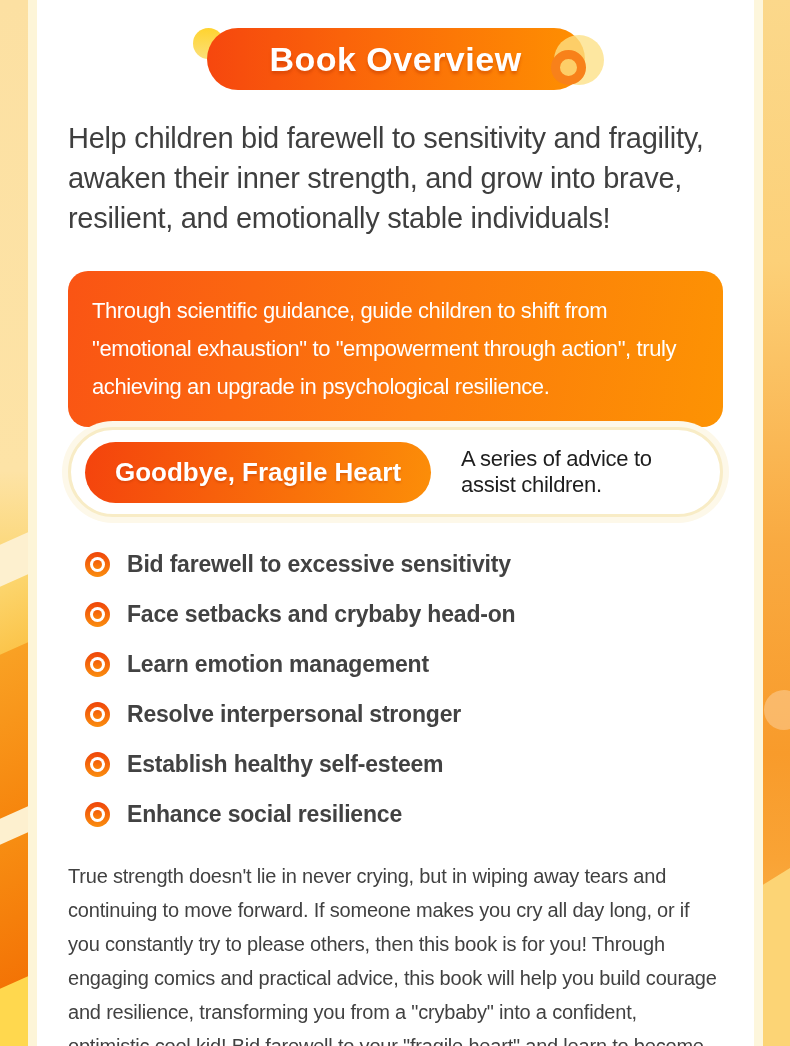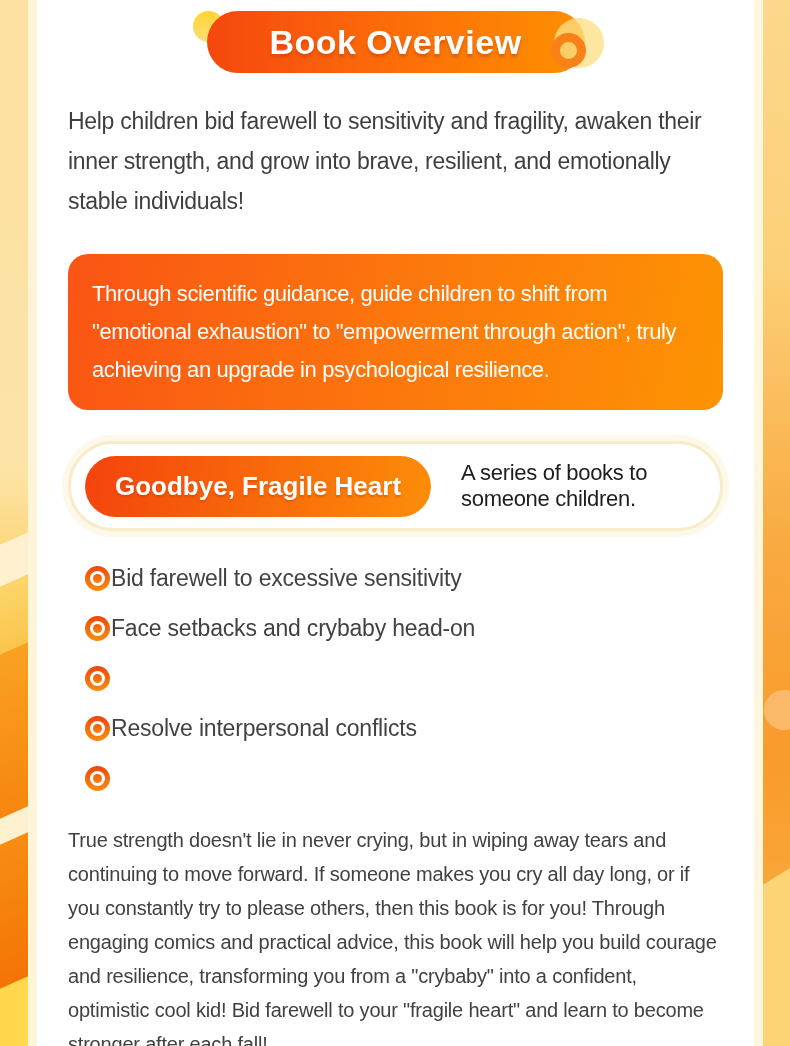--- a/index.html
+++ b/index.html
@@ -38,21 +38,21 @@
     background:rgba(255,255,255,0.28);
   }
   .side-right .wedge {
     position:absolute; left:-16px; bottom:-20px; width:60px; height:190px;
     background:#fcd475; transform:skewY(-32deg);
   }
 
   
   .content {
     position:absolute; left:37px; right:36px; top:0; bottom:0;
-    background:#ffffff; padding:0 31px; z-index:2;
+    background:#ffffff; padding:17px 31px; z-index:2;
   }
 
   
   .header-wrap { position:relative; width:378px; height:62px; margin:11px auto 0; }
   .header-pill {
     position:absolute; inset:0; z-index:2;
     background:linear-gradient(90deg,#f6470e 0%,#fb6a09 45%,#fe9001 100%);
     border-radius:31px;
     display:flex; align-items:center; justify-content:center;
   }
@@ -68,52 +68,52 @@
     position:absolute; right:-19px; top:7px; width:50px; height:50px; border-radius:50%;
     background:rgba(253,224,133,0.78); z-index:3;
   }
   .deco-orange-ring {
     position:absolute; right:-1px; top:22px; width:35px; height:35px; border-radius:50%;
     border:9px solid #f8811a; z-index:4;
   }
 
   
   .intro {
-    margin-top:28px; font-size:23px; line-height:40px; color:#3f3f3f;
+    margin-top:28px; font-size:29px; line-height:40px; color:#3f3f3f;
     letter-spacing:-0.3px;
   }
 
   
   .highlight {
     margin-top:33px;
     background:linear-gradient(100deg,#fa5414 0%,#fc7a0c 55%,#fd9303 100%);
     border-radius:20px;
     padding:21px 24px;
     color:#ffffff; font-size:22px; line-height:38px; letter-spacing:-0.4px;
   }
 
   
   .series {
-    margin-top:31px; height:90px;
+    height:90px;
     border:3px solid #f8ecc6; border-radius:45px;
     box-shadow:0 0 0 6px #fdf8e9;
     display:flex; align-items:center; gap:30px; padding:0 14px;
     background:#ffffff;
   }
   .series-badge {
     background:linear-gradient(100deg,#f4430d 0%,#fc8e08 100%);
     color:#ffffff; font-size:26px; font-weight:bold; white-space:nowrap;
     border-radius:33px; padding:15px 30px;
     text-shadow:0 2px 2px rgba(180,55,0,0.35);
   }
   .series-desc { font-size:22px; color:#1e1e1e; line-height:26px; max-width:215px; letter-spacing:-0.3px; }
 
   
   .bullets { margin-top:22px; padding-left:17px; }
-  .bullet-item { display:flex; align-items:center; gap:1px; height:50px; }
+  .bullet-item { display:flex; align-items:center; gap:17px; height:50px;font-weight:bold; }
   .target-icon {
     position:relative; width:25px; height:25px; border-radius:50%; flex:none;
     background:linear-gradient(180deg,#ef460a,#fa8d0e);
   }
   .target-icon .gap { position:absolute; inset:5px; border-radius:50%; background:#ffffff; }
   .target-icon .dot { position:absolute; inset:8px; border-radius:50%; background:linear-gradient(180deg,#f45c0a,#fa820d); }
   .bullet-label { font-size:23px; color:#424242; letter-spacing:-0.2px; }
 
   
   .closing {
@@ -153,21 +153,21 @@
   <p class="intro">Help children bid farewell to sensitivity and fragility, awaken their inner strength, and grow into brave, resilient, and emotionally stable individuals!</p>
 
   <div class="highlight">
     <span>Through scientific guidance, guide children to shift from "emotional exhaustion" to "empowerment through action", truly achieving an upgrade in psychological resilience.</span>
   </div>
 
   <div class="series">
     <div class="series-badge">
       <span>Goodbye, Fragile Heart</span>
     </div>
-    <div class="series-desc">A series of books to someone children.</div>
+    <div class="series-desc">A series of advice to assist children.</div>
   </div>
 
   <div class="bullets">
     <div class="bullet-item">
       <span class="target-icon">
           <span class="gap"></span>
           <span class="dot"></span>
         </span>
       <span class="bullet-label">Bid farewell to excessive sensitivity</span>
     </div>
@@ -176,31 +176,40 @@
           <span class="gap"></span>
           <span class="dot"></span>
         </span>
       <span class="bullet-label">Face setbacks and crybaby head-on</span>
     </div>
     <div class="bullet-item">
       <span class="target-icon">
           <span class="gap"></span>
           <span class="dot"></span>
         </span>
-    </div>
-    <div class="bullet-item">
-      <span class="target-icon">
-          <span class="gap"></span>
-          <span class="dot"></span>
-        </span>
-      <span class="bullet-label">Resolve interpersonal conflicts</span>
-    </div>
-    <div class="bullet-item">
-      <span class="target-icon">
-          <span class="gap"></span>
-          <span class="dot"></span>
-        </span>
+      <span class="bullet-label">Learn emotion management</span>
+    </div>
+    <div class="bullet-item">
+      <span class="target-icon">
+          <span class="gap"></span>
+          <span class="dot"></span>
+        </span>
+      <span class="bullet-label">Resolve interpersonal stronger</span>
+    </div>
+    <div class="bullet-item">
+      <span class="target-icon">
+          <span class="gap"></span>
+          <span class="dot"></span>
+        </span>
+      <span class="bullet-label">Establish healthy self-esteem</span>
+    </div>
+    <div class="bullet-item">
+      <span class="target-icon">
+          <span class="gap"></span>
+          <span class="dot"></span>
+        </span>
+      <span class="bullet-label">Enhance social resilience</span>
     </div>
   </div>
 
   <p class="closing">True strength doesn't lie in never crying, but in wiping away tears and continuing to move forward. If someone makes you cry all day long, or if you constantly try to please others, then this book is for you! Through engaging comics and practical advice, this book will help you build courage and resilience, transforming you from a "crybaby" into a confident, optimistic cool kid! Bid farewell to your "fragile heart" and learn to become stronger after each fall!</p>
 
 </div>
 
 </body></html>

